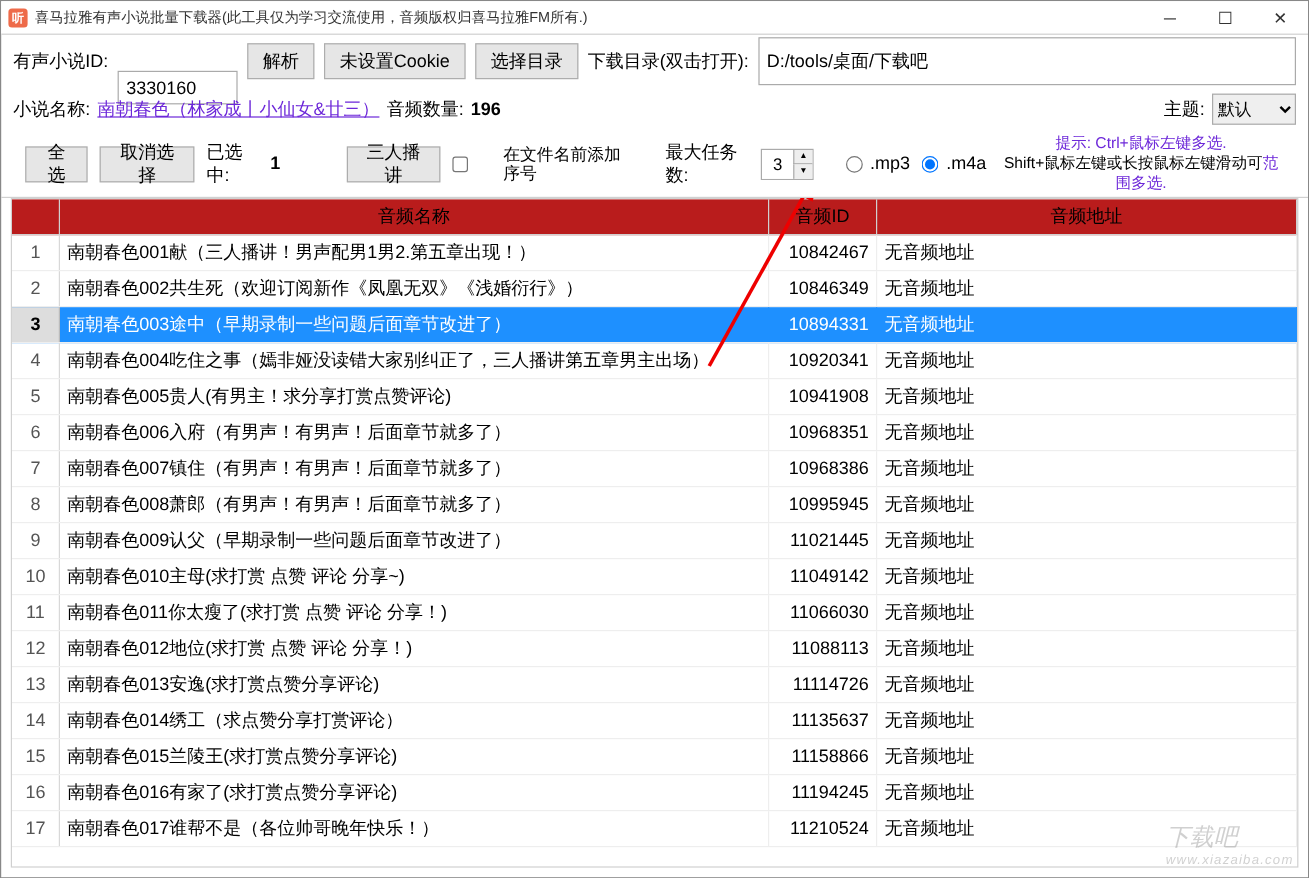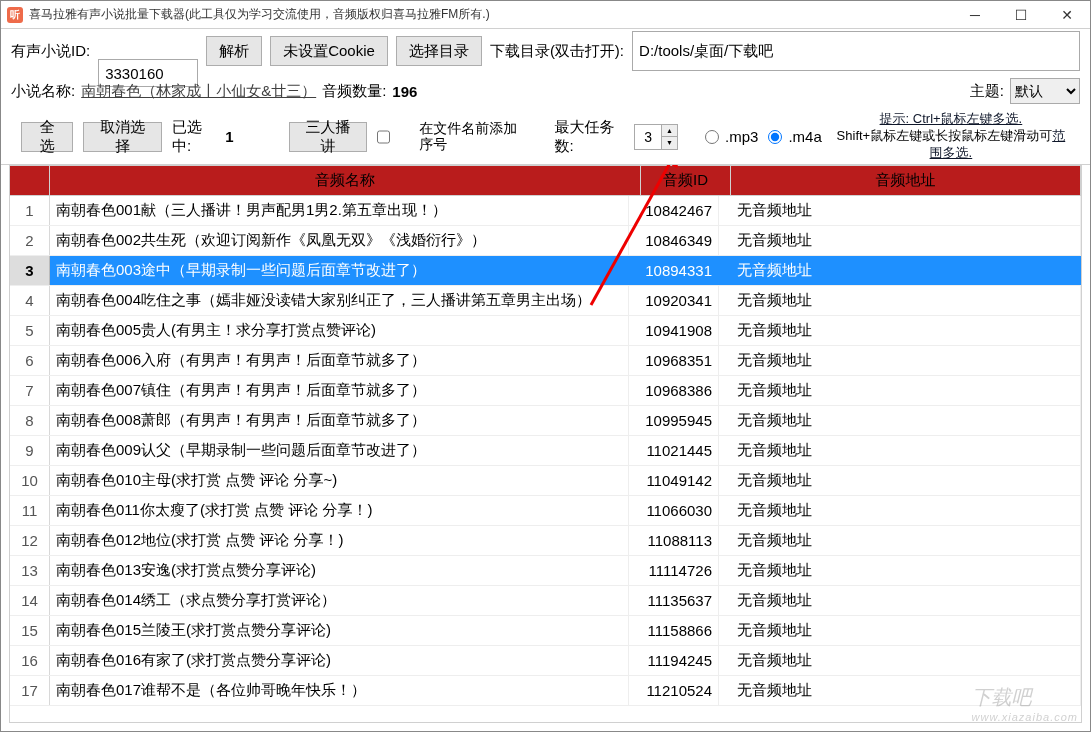--- a/index.html
+++ b/index.html
@@ -17,57 +17,57 @@
 
 .row1 { height: 44px; display: flex; align-items: center; padding: 0 10px; gap: 8px; font-size: 15px; }
 .row1 .label { color: #000; }
 .row1 input.id-input { width: 100px; height: 28px; padding: 0 6px; font-size: 15px; border: 1px solid #aaa; margin-top: 44px; }
 .btn { height: 30px; padding: 0 12px; background: #e6e6e6; border: 1px solid #adadad; font-size: 15px; cursor: default; display: inline-flex; align-items: center; justify-content: center; }
 .row1 .path-input { flex: 1; height: 40px; padding: 0 6px; font-size: 15px; border: 1px solid #aaa; }
 
 
 .row2 { height: 36px; display: flex; align-items: center; padding: 0 10px; font-size: 15px; gap: 6px; }
 .row2 .nlabel { color:#000; }
-.row2 .book-title { color: #404040; text-decoration: underline; }
+.row2 .book-title { color: #6d28d9; text-decoration: underline; }
 .row2 .spacer { flex: 1; }
 .row2 .theme-label { color:#000; }
 .row2 select.theme-sel { height: 26px; width: 70px; border:1px solid #aaa; font-size:14px; }
 
 
 .row3 { height: 56px; display: flex; align-items: center; padding: 0 20px; gap: 10px; font-size: 15px; border-bottom: 1px solid #d0d0d0; }
 .row3 .chk { display: flex; align-items: center; gap: 4px; }
 .row3 input[type=checkbox] { width:14px; height:14px; }
 .row3 .tasks-label { }
 .row3 .spin-wrap { display:flex; align-items:center; border:1px solid #aaa; height:26px; }
 .row3 .spin-wrap input { width: 26px; height:100%; border:none; text-align:center; font-size:14px; }
 .row3 .spin-btns { display:flex; flex-direction:column; width:16px; height:100%; }
 .row3 .spin-btns span { flex:1; display:flex; align-items:center; justify-content:center; font-size:7px; border-left:1px solid #aaa; background:#eee; }
 .row3 .spin-btns span:first-child{border-bottom:1px solid #aaa;}
 .row3 .radio-group { display:flex; align-items:center; gap:6px; }
 .row3 input[type=radio]{ width:14px; height:14px; }
 .row3 .hints { margin-left:auto; text-align:center; font-size:13px; color:#e00; line-height:1.3; }
-.row3 .hints .red-bold { color:#0f172a;text-decoration:underline; }
+.row3 .hints .red-bold { color:#6d28d9; }
 .row3 .seq-label { font-size:14px; line-height:1.1;margin-left:25px; }
 
 
 .table-wrap { flex:1; overflow:hidden; position:relative; padding: 0 8px 8px 8px; }
 .table-inner { height:100%; border:1px solid #d0d0d0; display:flex; flex-direction:column; background:#fff; overflow:hidden;}
 .thead { display:flex; height:30px; background:#b91c1c; border-bottom:1px solid #d0d0d0; font-size:15px; }
 .thead .th { display:flex; align-items:center; justify-content:center; border-right:1px solid #d0d0d0; }
 .th-idx { width: 40px; }
 .th-name { flex: 1; min-width:0;}
 .th-id { width: 90px; }
 .th-url { width: 350px; }
 .tbody { flex:1; overflow-y:auto; overflow-x:hidden; }
 .tr { display:flex; height:30px; align-items:center; font-size:15px; border-bottom:1px solid #eee; }
 .tr .td { padding: 0 6px; border-right:1px solid #eee; white-space:nowrap; overflow:hidden; text-overflow:ellipsis; height:100%; display:flex; align-items:center;}
 .td-idx { width:40px; justify-content:center; color:#555; border-right:1px solid #d8d8d8 !important;}
 .td-name { flex:1; min-width:0;}
 .td-id { width:90px; justify-content:flex-end;}
-.td-url { width:350px;margin-left:12px; }
+.td-url { width:350px; }
 .tr.selected { background:#1e90ff; color:#fff; }
 .tr.selected .td { border-right-color: #1e90ff; }
 .tr.selected .td-idx { background:#ddd; color:#000; font-weight:bold; border-right:1px solid #bbb !important;}
 
 
 .arrow-overlay { position:absolute; pointer-events:none; z-index:50; }
 
 
 .watermark { position:absolute; right:12px; bottom:8px; font-size:20px; color:rgba(120,120,120,0.35); font-style:italic; font-family: Georgia, serif; pointer-events:none; }
 .watermark .sub{ font-size:11px; display:block; text-align:right; letter-spacing:1px;}

